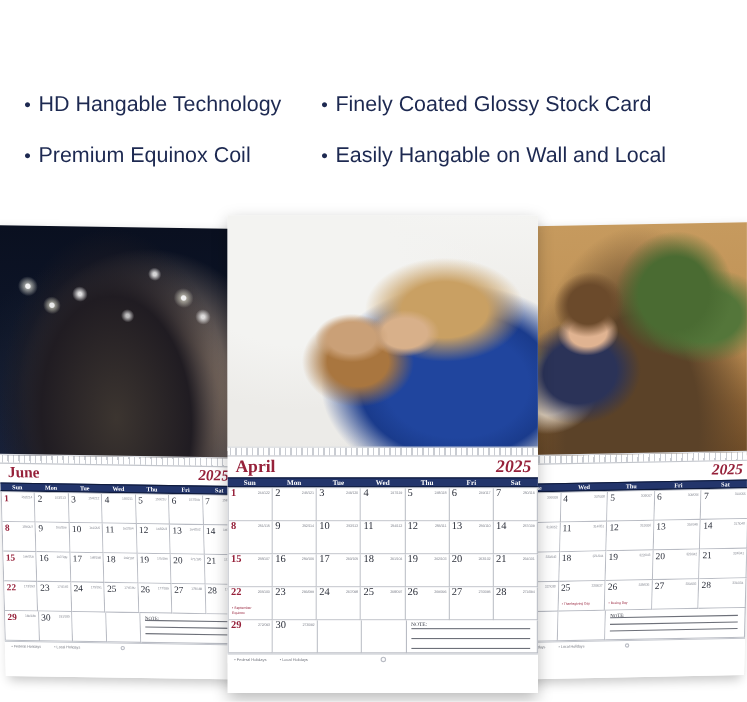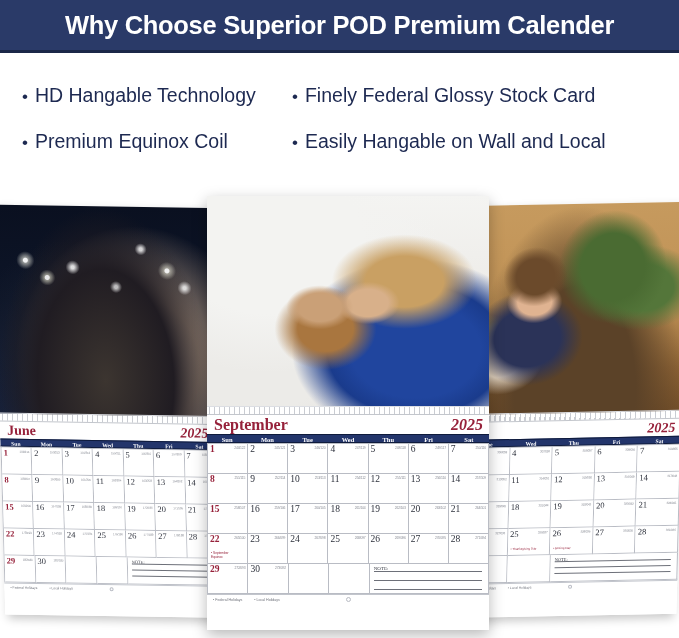--- a/index.html
+++ b/index.html
@@ -154,33 +154,30 @@
       radial-gradient(ellipse at 80% 40%, #54763a 0 13%, transparent 24%),
       radial-gradient(ellipse at 50% 90%, #5b4228 0 40%, transparent 70%),
       linear-gradient(#c69a5e 0%, #c09256 48%, #8a6134 78%, #6f4c27 100%);
   }
 </style>
 </head>
 <body>
 
 <div id="stage">
 
-  <div class="header-bar">
-    <div class="header-title">Why Choose Superior POD Premium Calender</div>
-  </div>
 
   <div class="features">
     <div class="feat-row r1">
       <div class="feat col-a">
         <span class="dot">•</span>
         <span>HD Hangable Technology</span>
       </div>
       <div class="feat col-b">
         <span class="dot">•</span>
-        <span>Finely Federal Glossy Stock Card</span>
+        <span>Finely Coated Glossy Stock Card</span>
       </div>
     </div>
     <div class="feat-row r2">
       <div class="feat col-a">
         <span class="dot">•</span>
         <span>Premium Equinox Coil</span>
       </div>
       <div class="feat col-b">
         <span class="dot">•</span>
         <span>Easily Hangable on Wall and Local</span>
@@ -488,21 +485,21 @@
           <div class="punch" style="width: 4.5px; height: 4.5px; left: calc(50% - 2.25px); top: 1.75px;"></div>
         </div>
       </div>
   </div>
 
   <div class="cal" id="cal-center">
     <div class="photo ph-couple" style="height:214px;"></div>
     <div class="coil" style="top:210px;"></div>
     <div class="grid-area" id="grid-center" style="top:219px; height:215px;">
         <div class="cal-head" style="height: 19px;">
-          <div class="month-name" style="font-size: 16px;">September</div>
+          <div class="month-name" style="font-size: 16px;">April</div>
           <div class="year-num" style="font-size: 16px;">2025</div>
         </div>
         <div class="dow-bar" style="height: 9px;">
           <div class="dow" style="font-size: 6.5px; line-height: 9px;">Sun</div>
           <div class="dow" style="font-size: 6.5px; line-height: 9px;">Mon</div>
           <div class="dow" style="font-size: 6.5px; line-height: 9px;">Tue</div>
           <div class="dow" style="font-size: 6.5px; line-height: 9px;">Wed</div>
           <div class="dow" style="font-size: 6.5px; line-height: 9px;">Thu</div>
           <div class="dow" style="font-size: 6.5px; line-height: 9px;">Fri</div>
           <div class="dow" style="font-size: 6.5px; line-height: 9px;">Sat</div>

